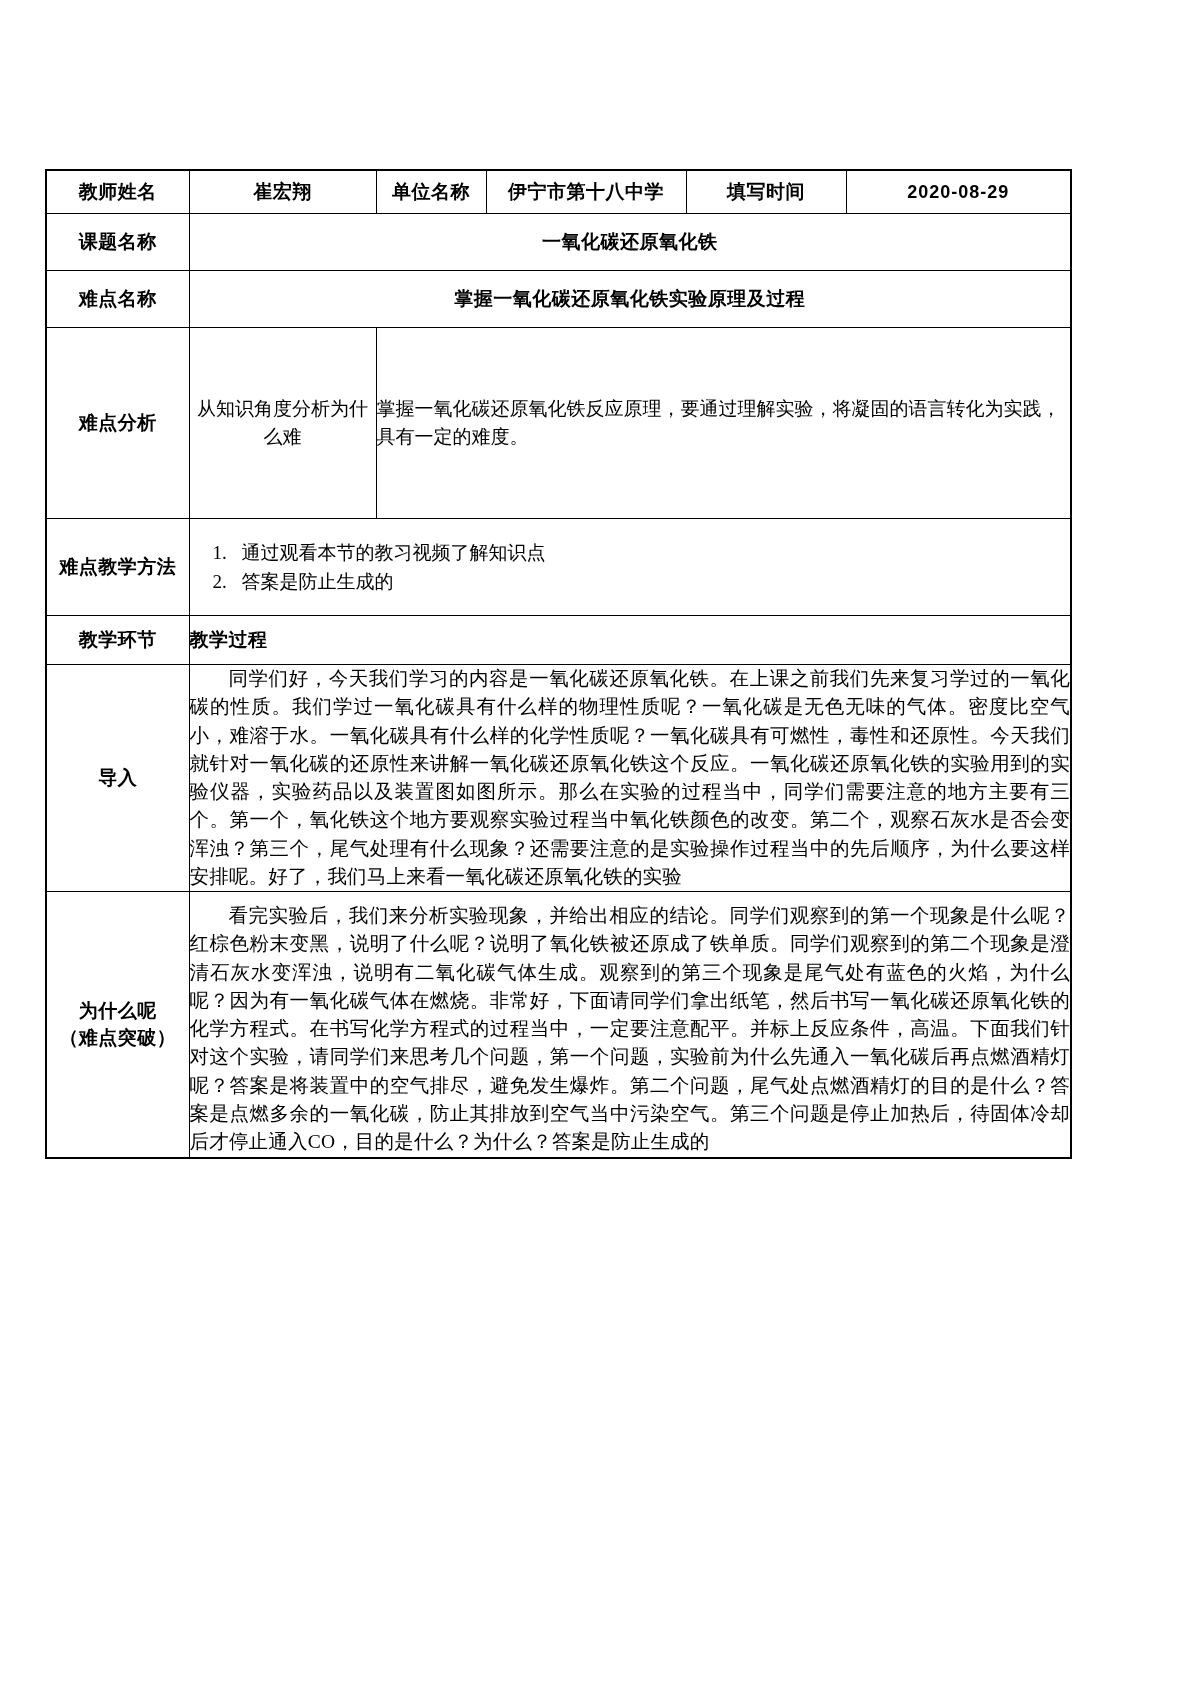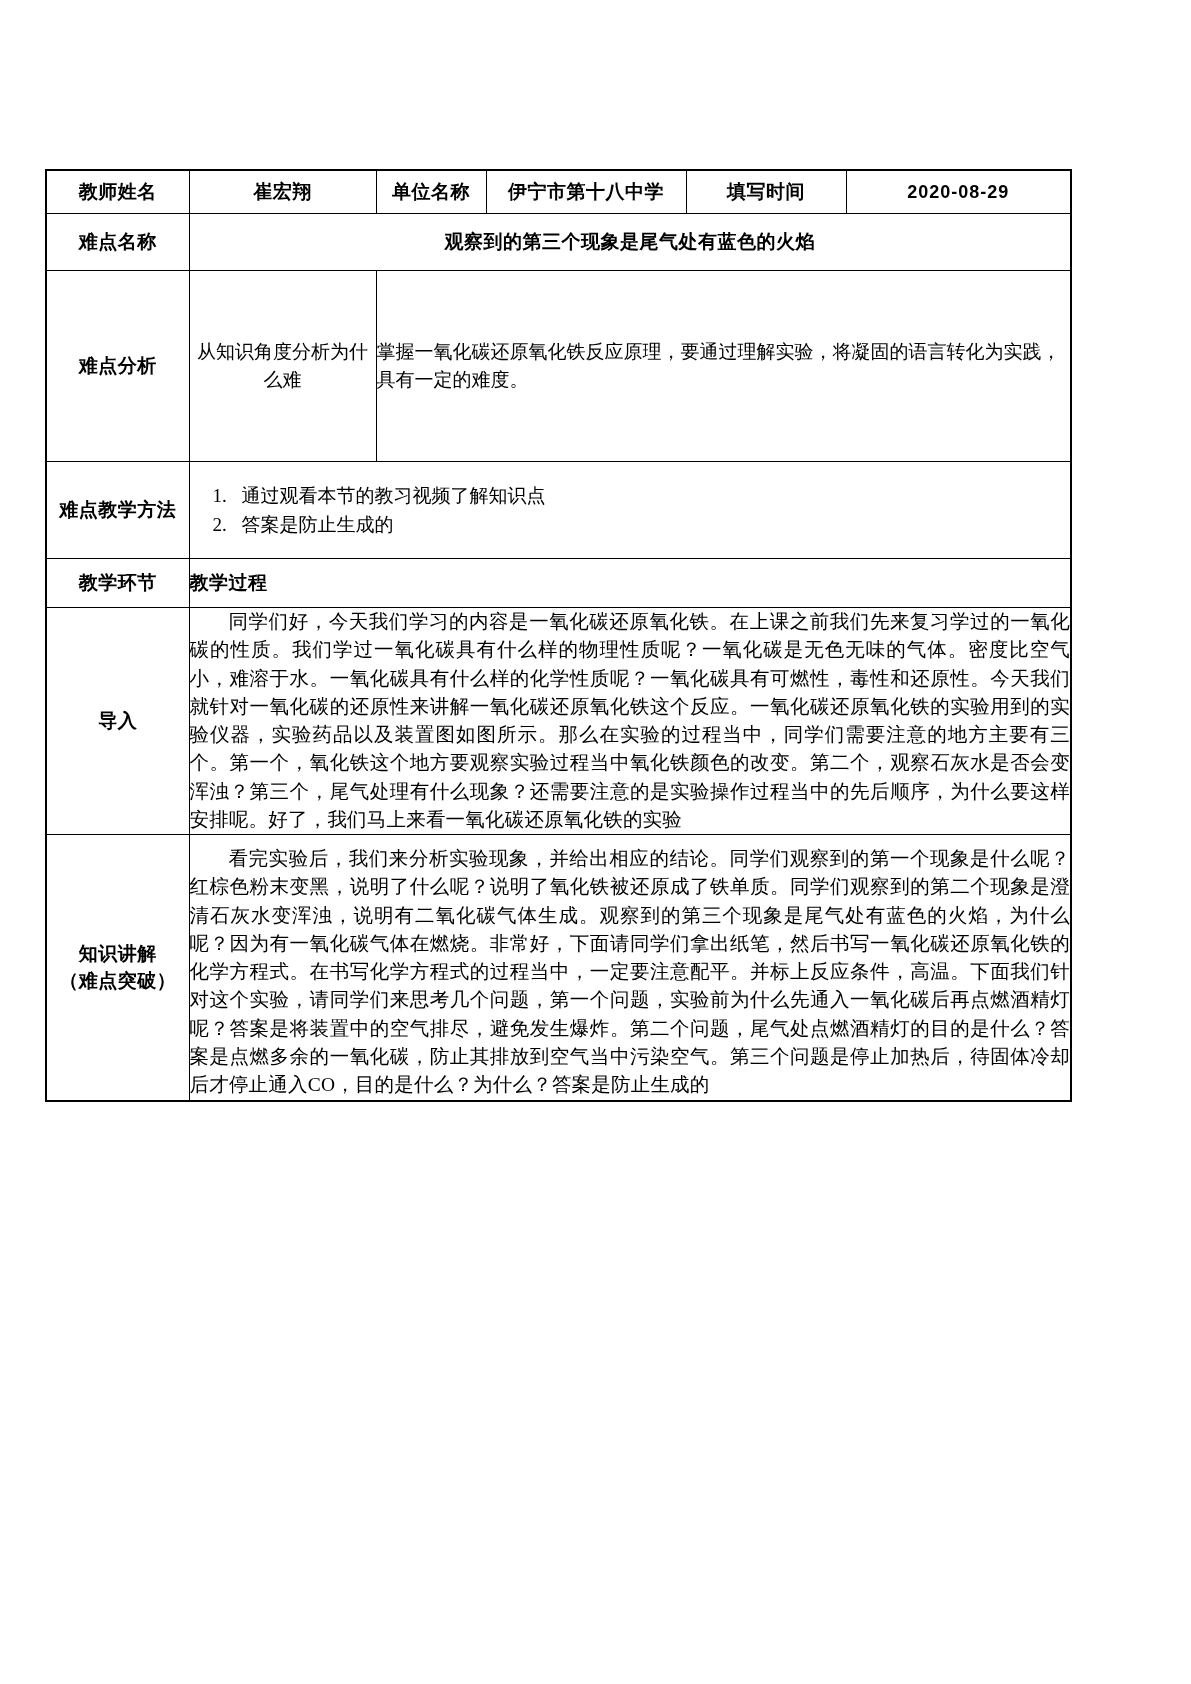--- a/index.html
+++ b/index.html
@@ -178,24 +178,28 @@
       <tr class="row-title">
         <td class="c-label">教师姓名</td>
         <td class="c-value">崔宏翔</td>
         <td class="c-label">单位名称</td>
         <td class="c-value">伊宁市第十八中学</td>
         <td class="c-label">填写时间</td>
         <td class="c-date">2020-08-29</td>
       </tr>
 
 
+      <tr>
+        <td class="c-label topic-label">课题名称</td>
+        <td class="topic-cell" colspan="5">一氧化碳还原氧化铁</td>
+      </tr>
 
       <tr>
         <td class="c-label topic-label">难点名称</td>
-        <td class="topic-cell" colspan="5">观察到的第三个现象是尾气处有蓝色的火焰</td>
+        <td class="topic-cell" colspan="5">掌握一氧化碳还原氧化铁实验原理及过程</td>
       </tr>
 
       <tr>
         <td class="c-label analysis-label">难点分析</td>
         <td class="analysis-sub">从知识角度分析为什么难</td>
         <td class="analysis-body" colspan="4">掌握一氧化碳还原氧化铁反应原理，要通过理解实验，将凝固的语言转化为实践，具有一定的难度。</td>
       </tr>
 
       <tr>
         <td class="c-label">难点教学方法</td>
@@ -212,21 +216,21 @@
         <td class="stage-head" colspan="5">教学过程</td>
       </tr>
 
       <tr>
         <td class="stage-label">导入</td>
         <td class="prose" colspan="5">同学们好，今天我们学习的内容是一氧化碳还原氧化铁。在上课之前我们先来复习学过的一氧化碳的性质。我们学过一氧化碳具有什么样的物理性质呢？一氧化碳是无色无味的气体。密度比空气小，难溶于水。一氧化碳具有什么样的化学性质呢？一氧化碳具有可燃性，毒性和还原性。今天我们就针对一氧化碳的还原性来讲解一氧化碳还原氧化铁这个反应。一氧化碳还原氧化铁的实验用到的实验仪器，实验药品以及装置图如图所示。那么在实验的过程当中，同学们需要注意的地方主要有三个。第一个，氧化铁这个地方要观察实验过程当中氧化铁颜色的改变。第二个，观察石灰水是否会变浑浊？第三个，尾气处理有什么现象？还需要注意的是实验操作过程当中的先后顺序，为什么要这样安排呢。好了，我们马上来看一氧化碳还原氧化铁的实验</td>
       </tr>
 
       <tr>
         <td class="stage-label">
-          <div>知识讲解</div>
+          <div>为什么呢</div>
           <div>（难点突破）</div>
         </td>
         <td class="prose tight" colspan="5">看完实验后，我们来分析实验现象，并给出相应的结论。同学们观察到的第一个现象是什么呢？红棕色粉末变黑，说明了什么呢？说明了氧化铁被还原成了铁单质。同学们观察到的第二个现象是澄清石灰水变浑浊，说明有二氧化碳气体生成。观察到的第三个现象是尾气处有蓝色的火焰，为什么呢？因为有一氧化碳气体在燃烧。非常好，下面请同学们拿出纸笔，然后书写一氧化碳还原氧化铁的化学方程式。在书写化学方程式的过程当中，一定要注意配平。并标上反应条件，高温。下面我们针对这个实验，请同学们来思考几个问题，第一个问题，实验前为什么先通入一氧化碳后再点燃酒精灯呢？答案是将装置中的空气排尽，避免发生爆炸。第二个问题，尾气处点燃酒精灯的目的是什么？答案是点燃多余的一氧化碳，防止其排放到空气当中污染空气。第三个问题是停止加热后，待固体冷却后才停止通入CO，目的是什么？为什么？答案是防止生成的</td>
       </tr>
 
     </tbody>
   </table>
 
 </div>
 

